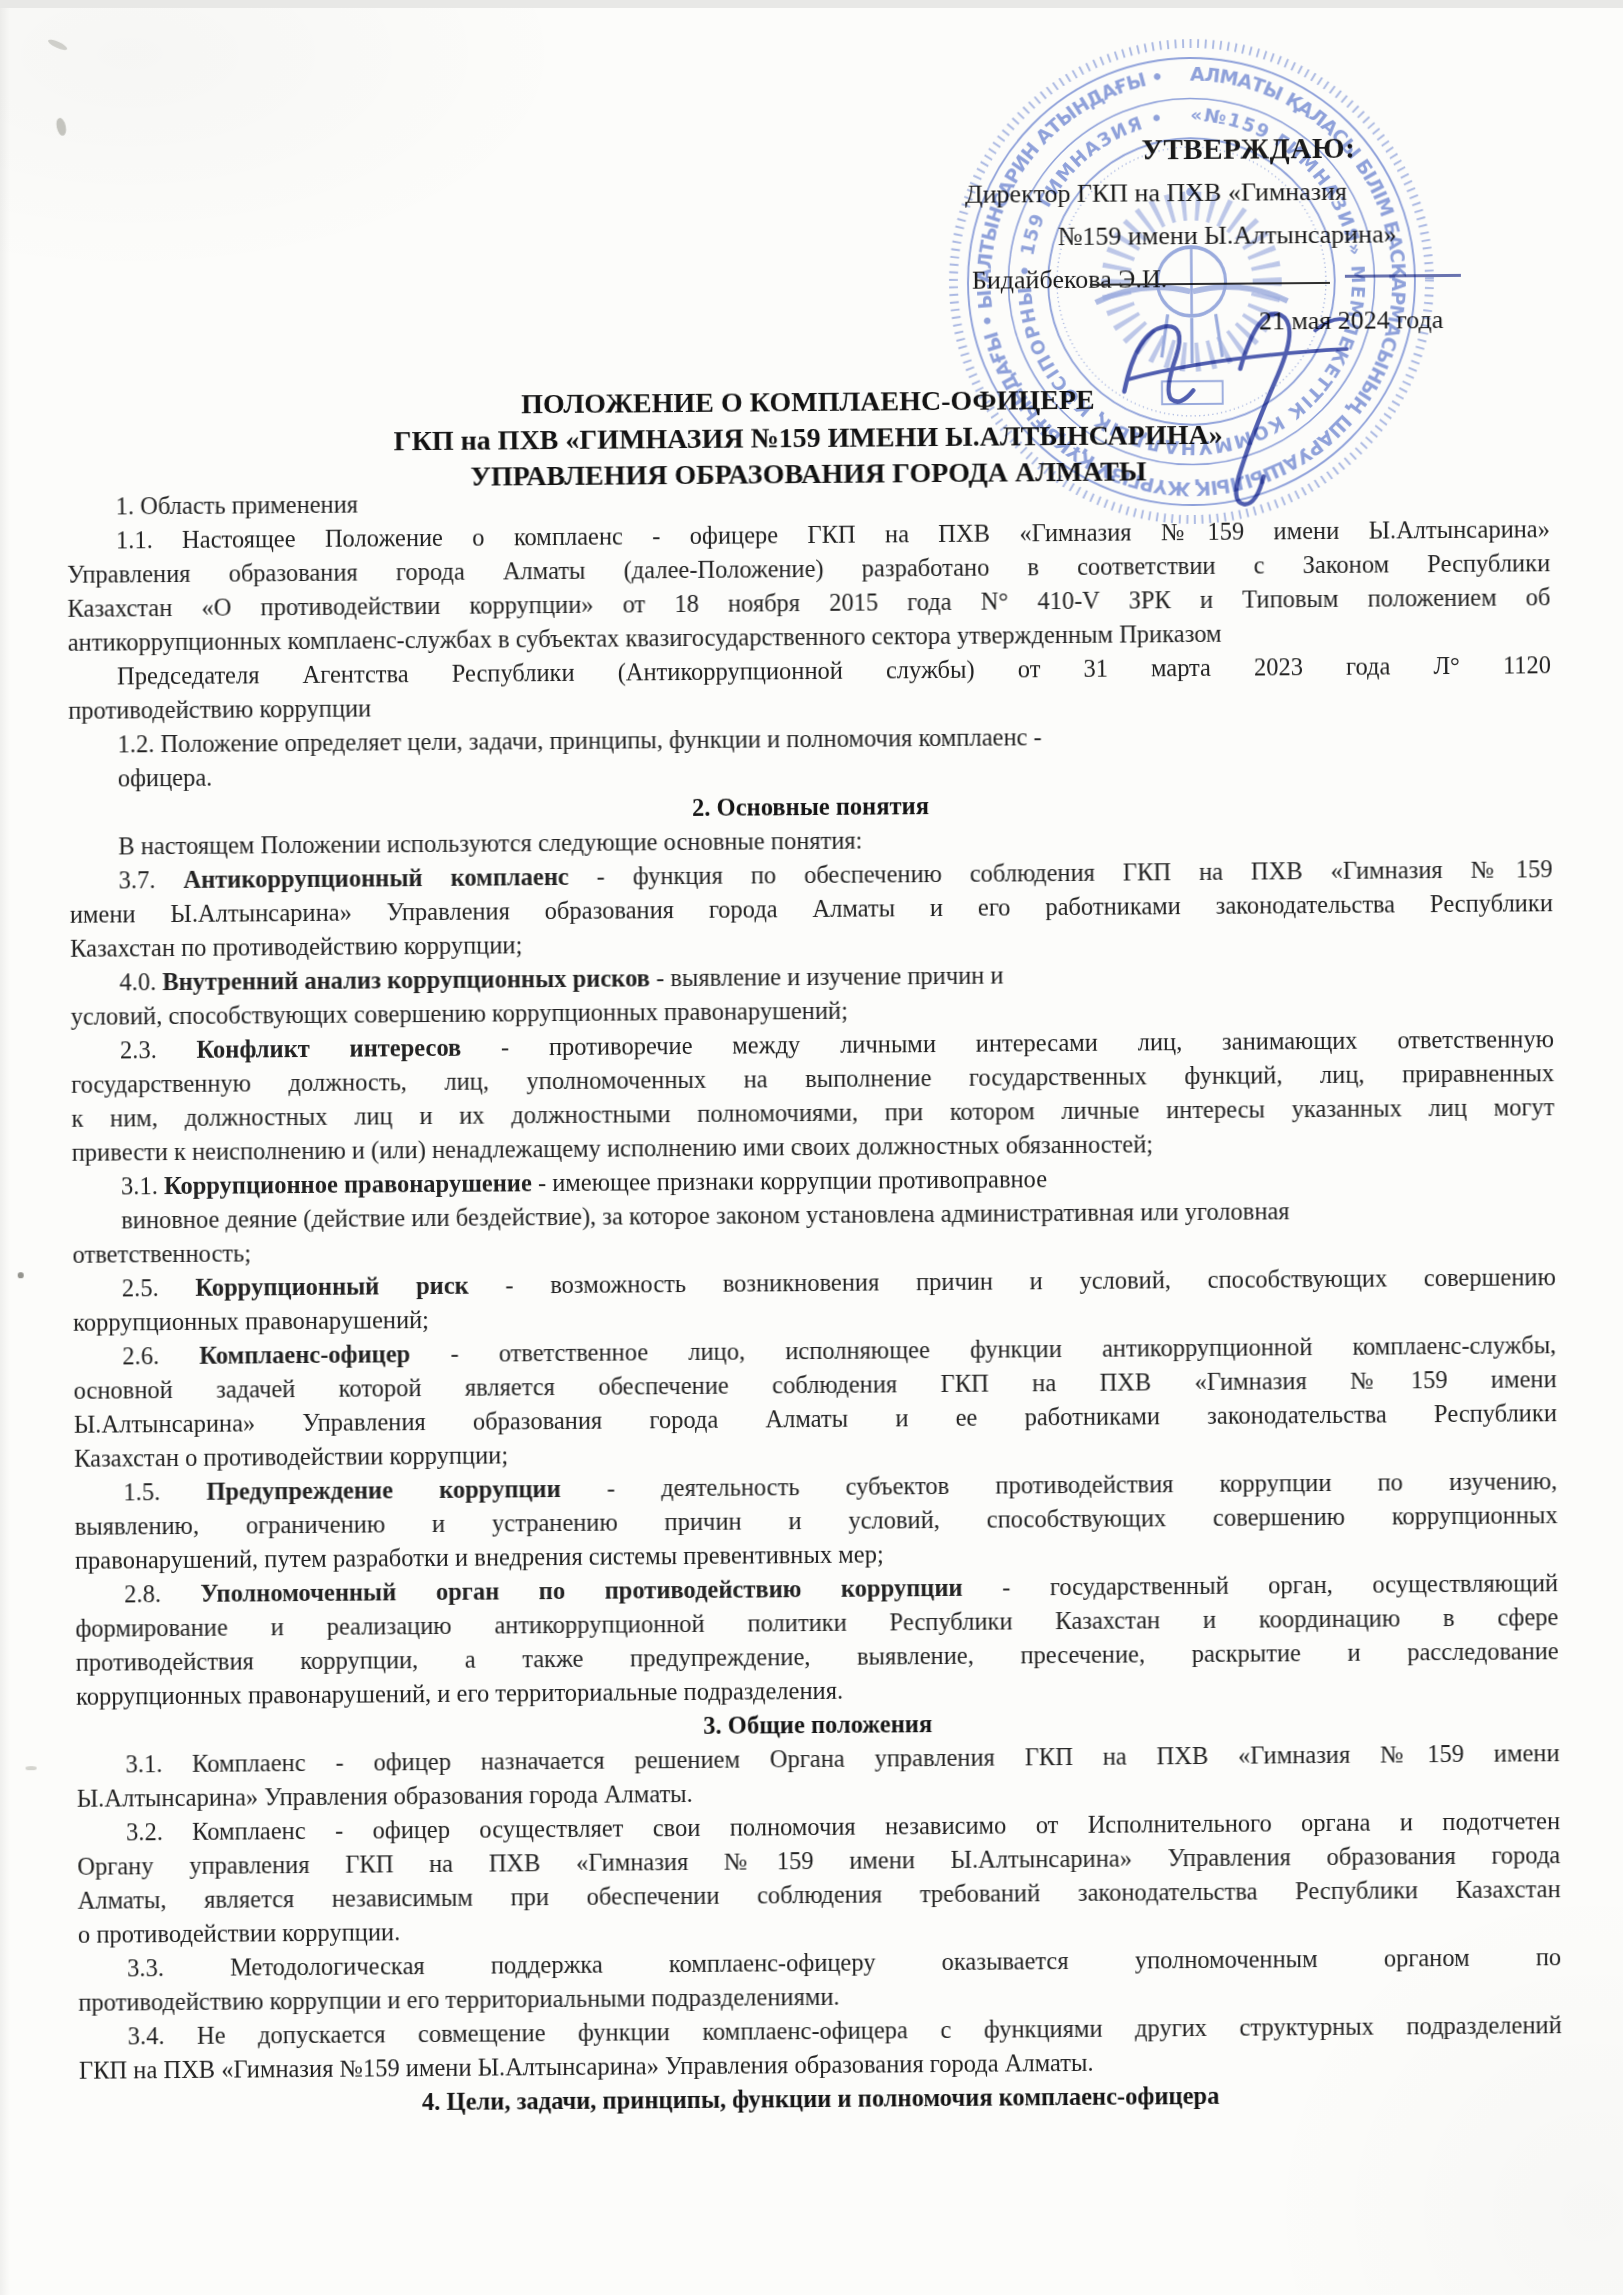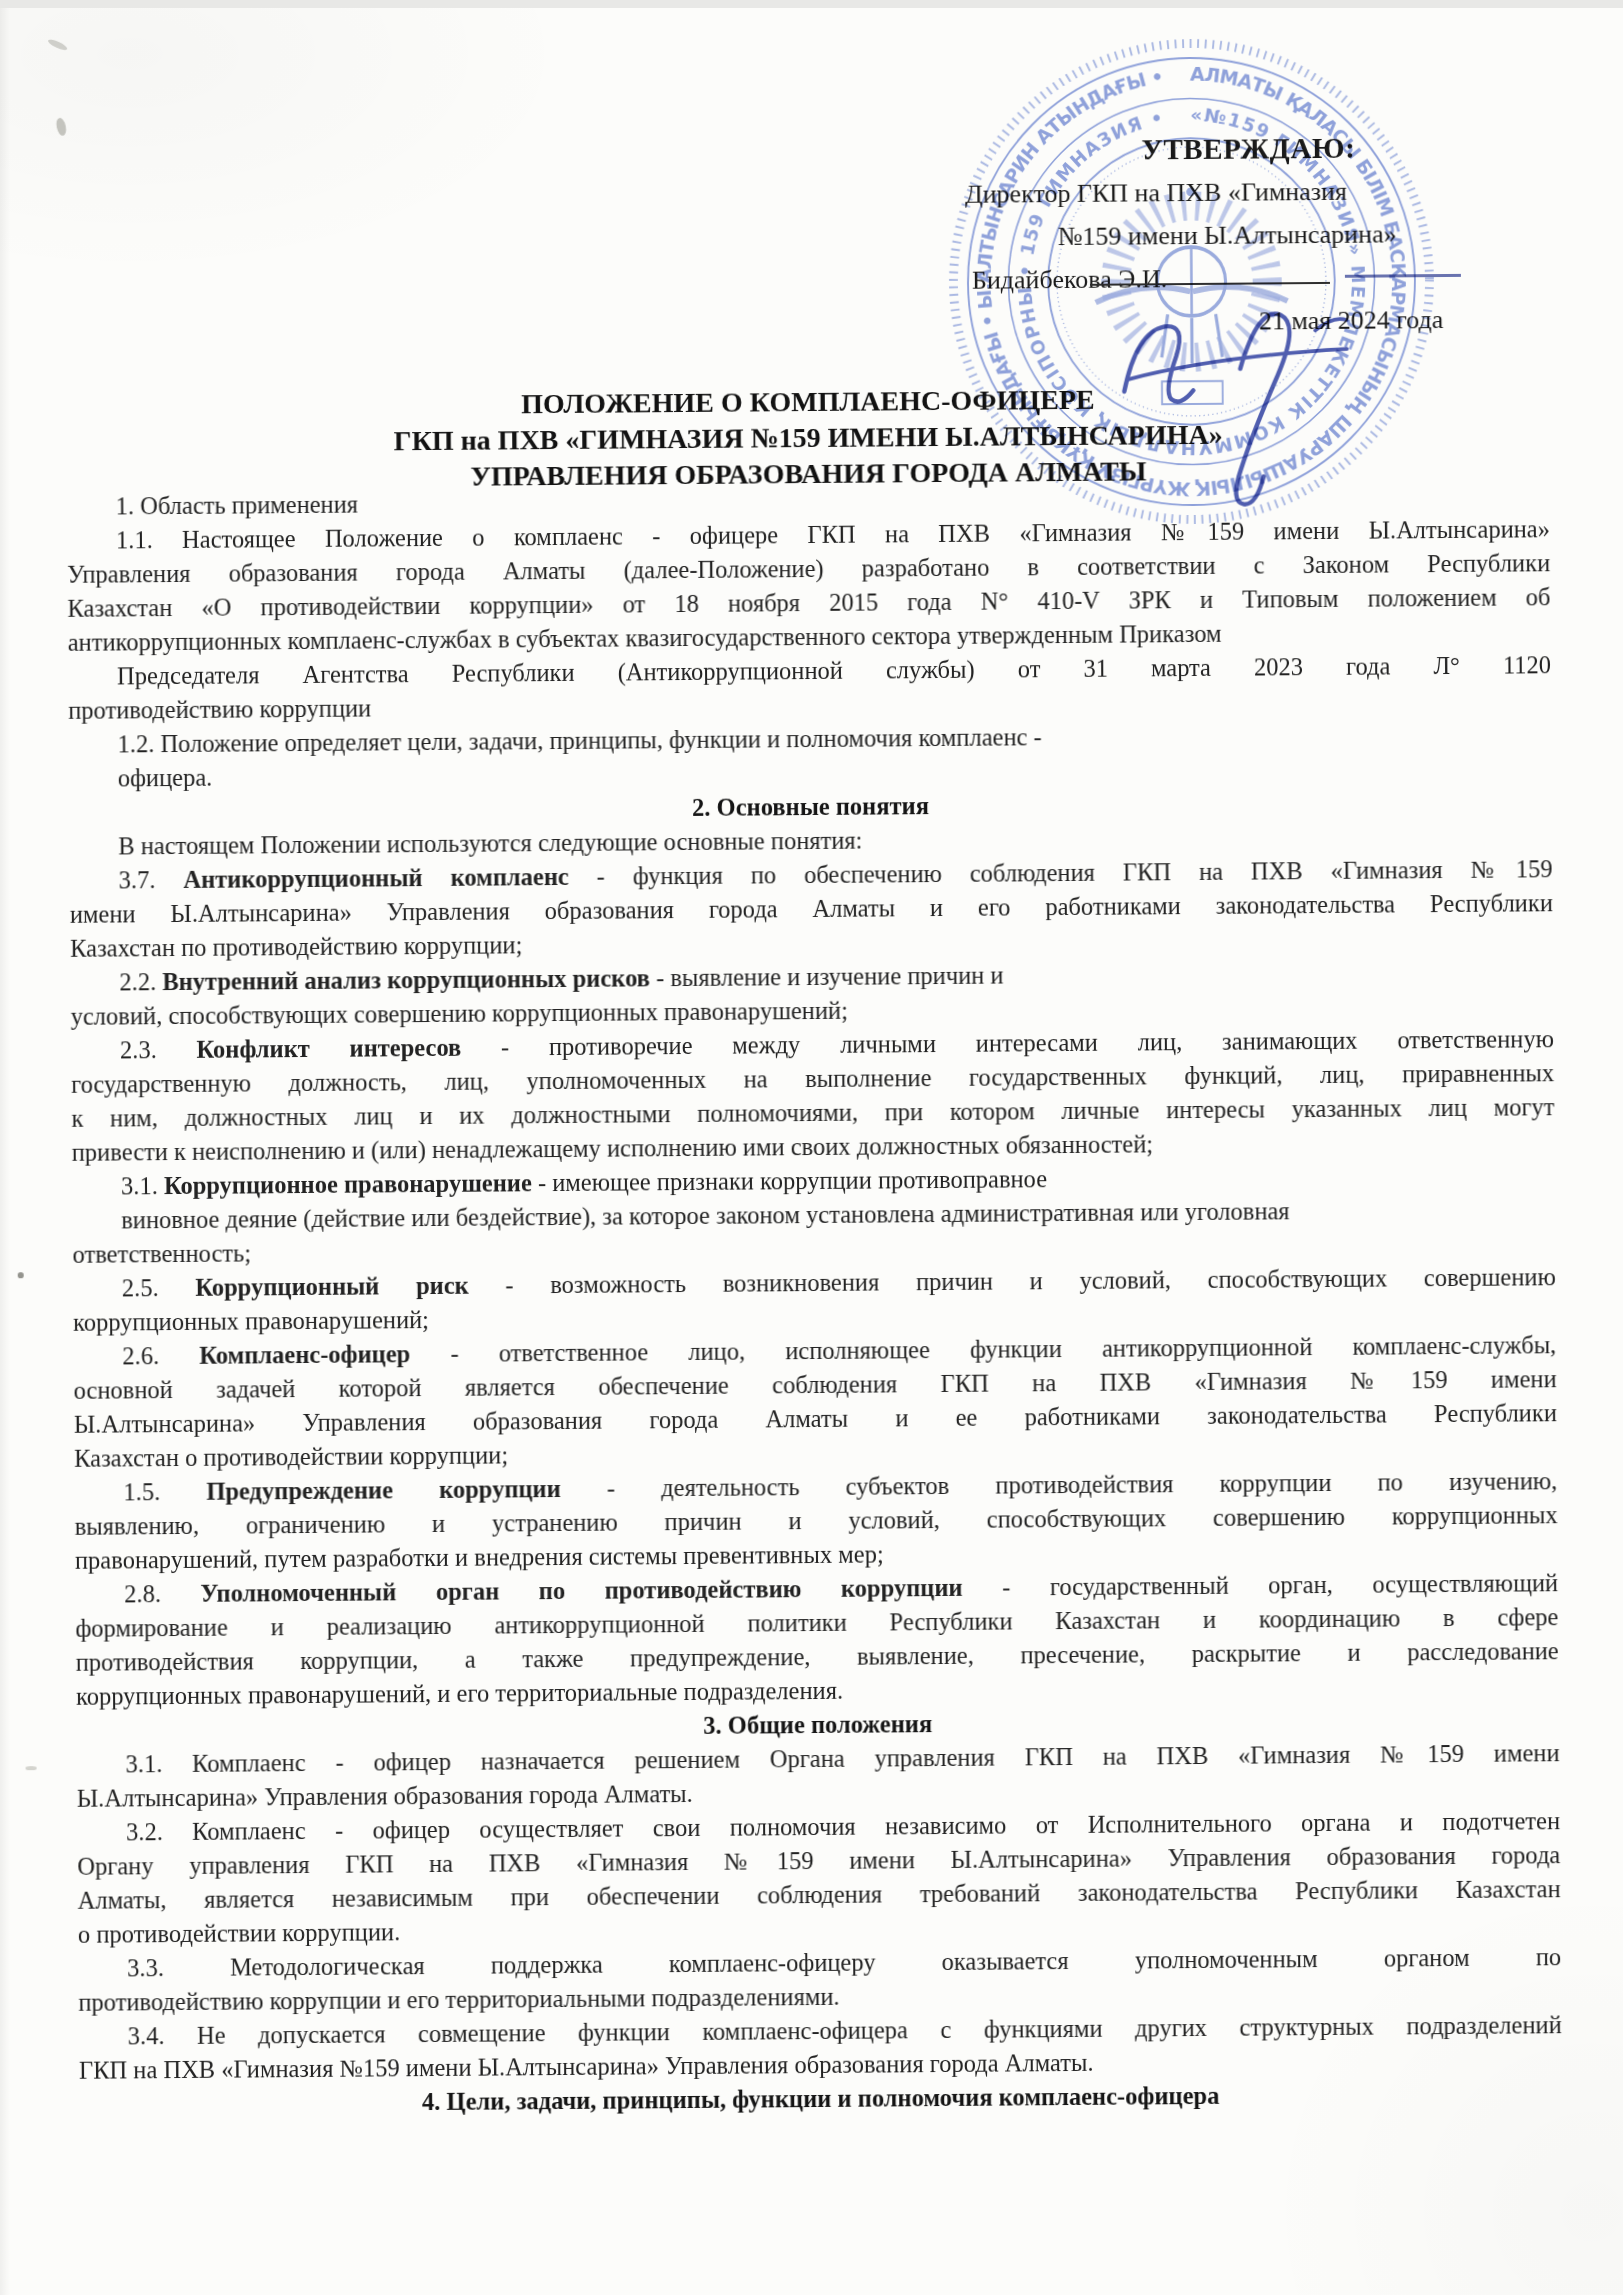--- a/index.html
+++ b/index.html
@@ -77,21 +77,21 @@
         <p class="left"><span>антикоррупционных комплаенс-службах в субъектах квазигосударственного сектора утвержденным Приказом</span></p>
         <p class="just ind"><span>Председателя Агентства Республики (Антикоррупционной службы) от 31 марта 2023 года Л° 1120</span></p>
         <p class="left"><span>противодействию коррупции</span></p>
         <p class="left ind"><span>1.2. Положение определяет цели, задачи, принципы, функции и полномочия комплаенс -</span></p>
         <p class="left ind"><span>офицера.</span></p>
         <p class="head"><span>2. Основные понятия</span></p>
         <p class="left ind"><span>В настоящем Положении используются следующие основные понятия:</span></p>
         <p class="just ind"><span>3.7. </span><b>Антикоррупционный комплаенс</b><span> - функция по обеспечению соблюдения ГКП на ПХВ «Гимназия №159</span></p>
         <p class="just"><span>имени Ы.Алтынсарина» Управления образования города Алматы и его работниками законодательства Республики</span></p>
         <p class="left"><span>Казахстан по противодействию коррупции;</span></p>
-        <p class="left ind"><span>2.2. </span><b>Внутренний анализ коррупционных рисков</b><span> - выявление и изучение причин и</span></p>
+        <p class="left ind"><span>4.0. </span><b>Внутренний анализ коррупционных рисков</b><span> - выявление и изучение причин и</span></p>
         <p class="left"><span>условий, способствующих совершению коррупционных правонарушений;</span></p>
         <p class="just ind"><span>2.3. </span><b>Конфликт интересов</b><span> - противоречие между личными интересами лиц, занимающих ответственную</span></p>
         <p class="just"><span>государственную должность, лиц, уполномоченных на выполнение государственных функций, лиц, приравненных</span></p>
         <p class="just"><span>к ним, должностных лиц и их должностными полномочиями, при котором личные интересы указанных лиц могут</span></p>
         <p class="left"><span>привести к неисполнению и (или) ненадлежащему исполнению ими своих должностных обязанностей;</span></p>
         <p class="left ind"><span>3.1. </span><b>Коррупционное правонарушение</b><span> - имеющее признаки коррупции противоправное</span></p>
         <p class="left ind"><span>виновное деяние (действие или бездействие), за которое законом установлена административная или уголовная</span></p>
         <p class="left"><span>ответственность;</span></p>
         <p class="just ind"><span>2.5. </span><b>Коррупционный риск</b><span> - возможность возникновения причин и условий, способствующих совершению</span></p>
         <p class="left"><span>коррупционных правонарушений;</span></p>

